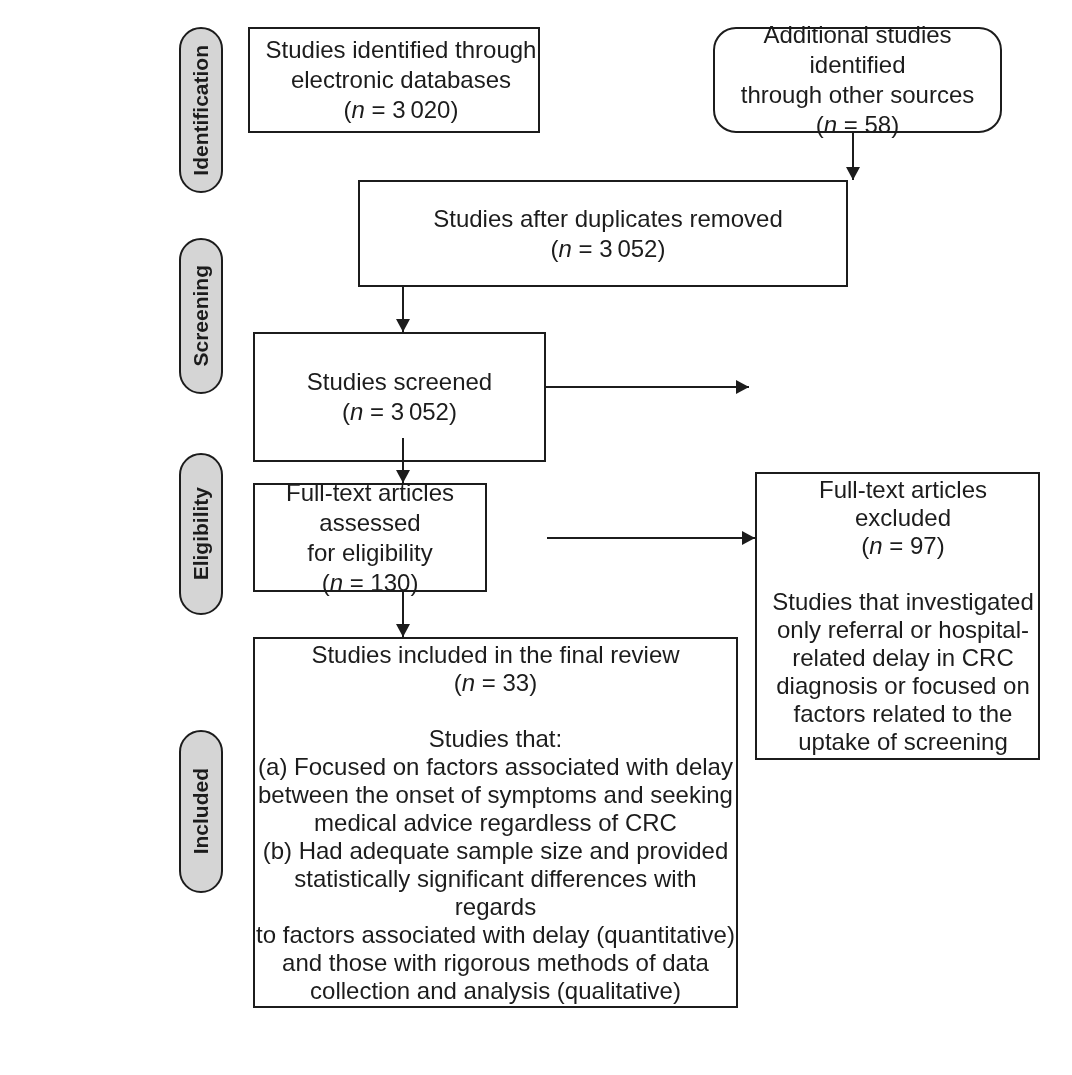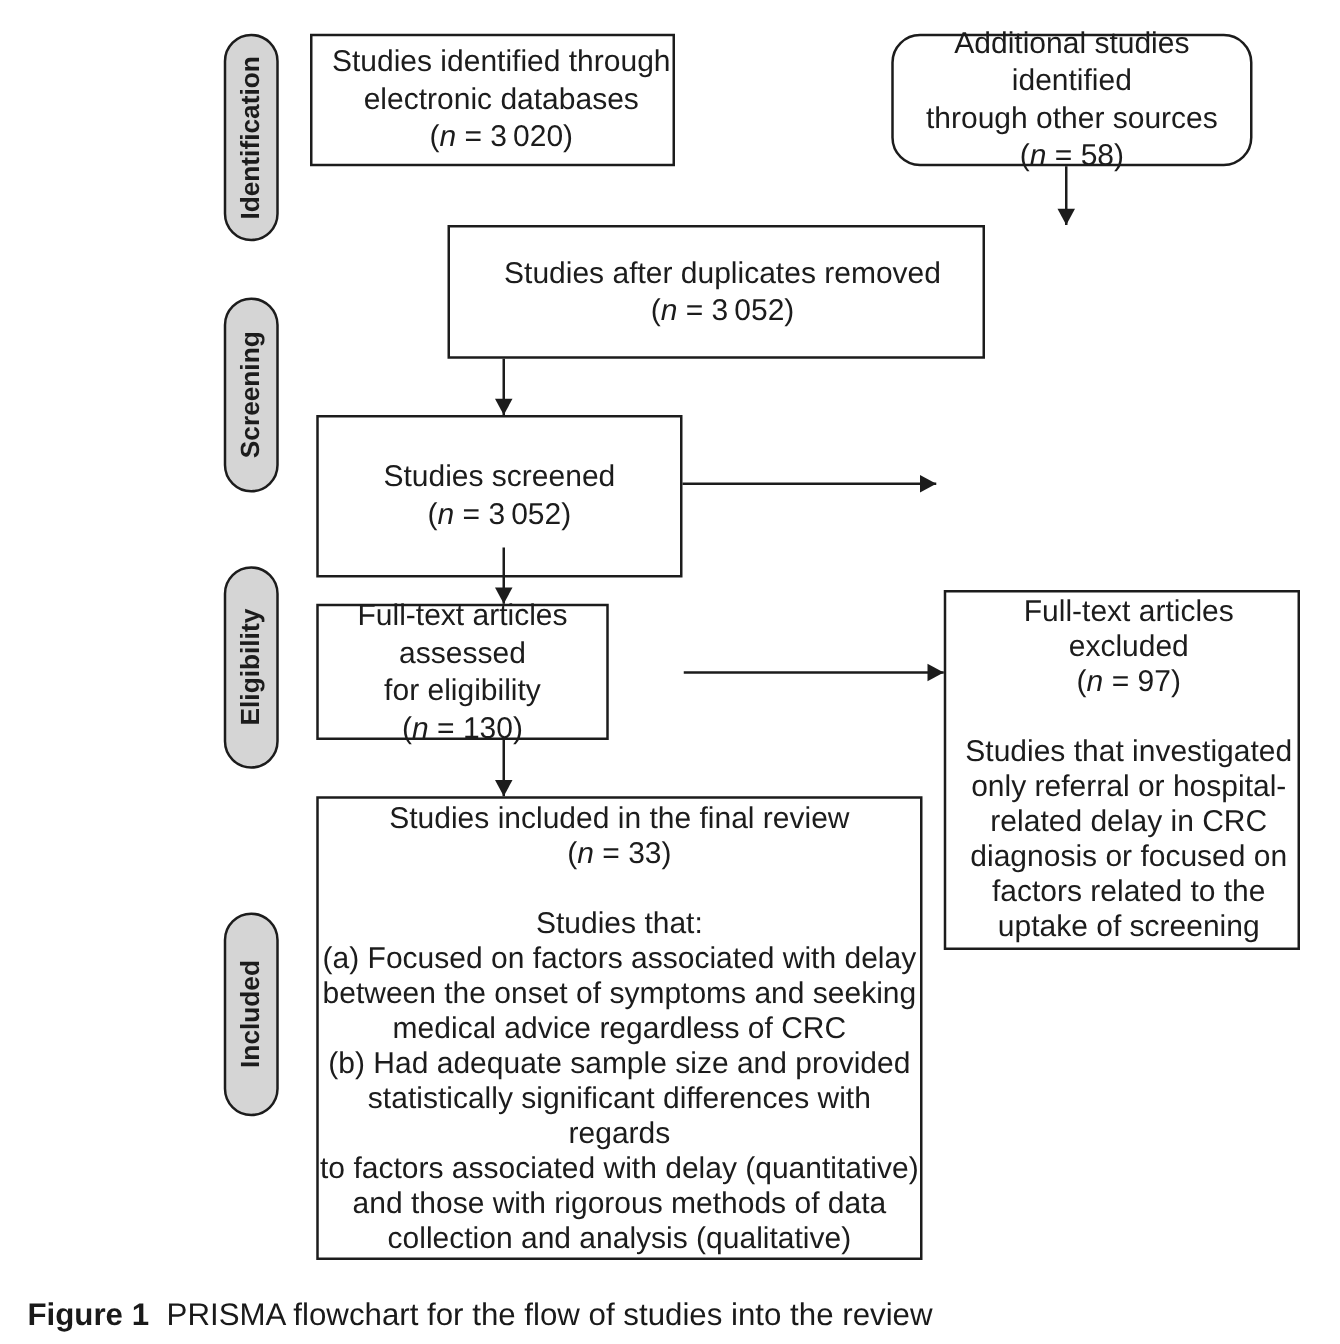--- a/index.html
+++ b/index.html
@@ -53,21 +53,21 @@
     width: 100%;
     text-align: center;
     font-size: 24px;
     line-height: 30px;
     white-space: pre-line;
   }
   .fbox .btxt i { font-style: italic; }
 
   .box-identified-db     { left: 248px; top: 27px;  width: 292px; height: 106px; padding-left: 14px; }
   .box-identified-other  { left: 713px; top: 27px;  width: 289px; height: 106px; border-radius: 23px; }
-  .box-after-duplicates  { left: 358px; top: 180px; width: 430px; height: 107px; padding-left: 10px; }
+  .box-after-duplicates  { left: 358px; top: 180px; width: 490px; height: 107px; padding-left: 10px; }
   .box-screened          { left: 253px; top: 332px; width: 293px; height: 130px; }
   .box-excluded          { left: 749px; top: 332px; width: 297px; height: 96px;  }
   .box-fulltext          { left: 253px; top: 483px; width: 234px; height: 109px; }
   .box-fulltext-excluded { left: 755px; top: 472px; width: 285px; height: 288px; padding-left: 11px; }
   .box-included-final    { left: 253px; top: 637px; width: 485px; height: 371px; }
 
   .box-fulltext-excluded .btxt { line-height: 28px; }
   .box-included-final    .btxt { line-height: 28px; }
 
   
@@ -185,17 +185,14 @@
 collection and analysis (qualitative)</div>
   </div>
 
   <div class="varrow arrow-other-to-dup"></div>
   <div class="varrow arrow-dup-to-screened"></div>
   <div class="harrow arrow-screened-to-excl"></div>
   <div class="varrow arrow-screened-to-full"></div>
   <div class="harrow arrow-full-to-excl"></div>
   <div class="varrow arrow-full-to-included"></div>
 
-  <div class="caption">
-    <span class="cap-label">Figure 1</span><span class="cap-text">PRISMA flowchart for the flow of studies into the review</span>
-  </div>
 
 </div>
 
 </body></html>

